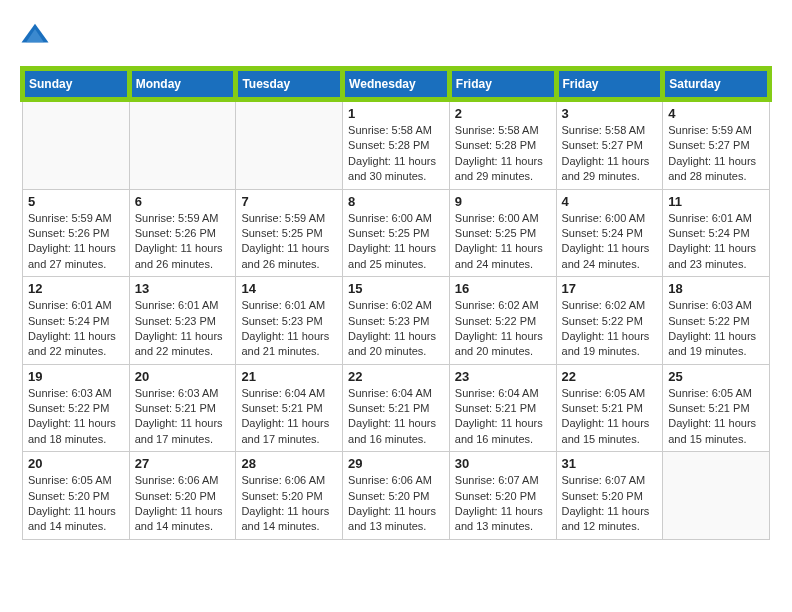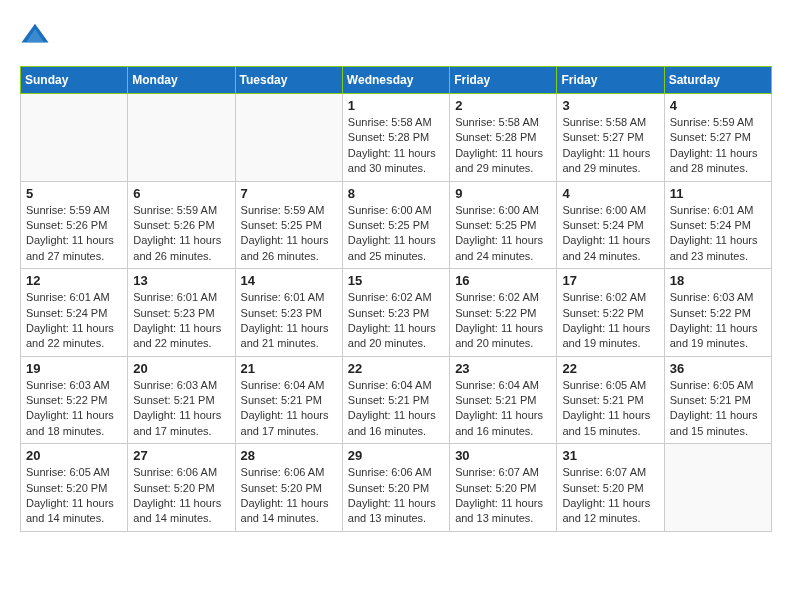--- a/index.html
+++ b/index.html
@@ -57,21 +57,21 @@
       border-collapse: collapse;
       border: 1px solid #ccc;
     }
     .calendar th {
       background: #1a6fbe;
       color: #fff;
       font-size: 12px;
       font-weight: bold;
       padding: 6px 4px;
       text-align: left;
-      border: 1px solid #84cc16;
+      border: 5px solid #84cc16;
     }
     .calendar td {
       border: 1px solid #ccc;
       vertical-align: top;
       padding: 4px 5px;
       font-size: 10px;
       color: #333;
       width: calc(100% / 7);
       min-height: 80px;
       background: #fff;
@@ -297,21 +297,21 @@
 and 16 minutes.</div>
         </td>
         <td>
           <span class="day-num">22</span>
           <div class="day-info" style="white-space: pre-line;">Sunrise: 6:05 AM
 Sunset: 5:21 PM
 Daylight: 11 hours
 and 15 minutes.</div>
         </td>
         <td>
-          <span class="day-num">36</span>
+          <span class="day-num">25</span>
           <div class="day-info" style="white-space: pre-line;">Sunrise: 6:05 AM
 Sunset: 5:21 PM
 Daylight: 11 hours
 and 15 minutes.</div>
         </td>
       </tr>
       <tr>
         <td>
           <span class="day-num">20</span>
           <div class="day-info" style="white-space: pre-line;">Sunrise: 6:05 AM

